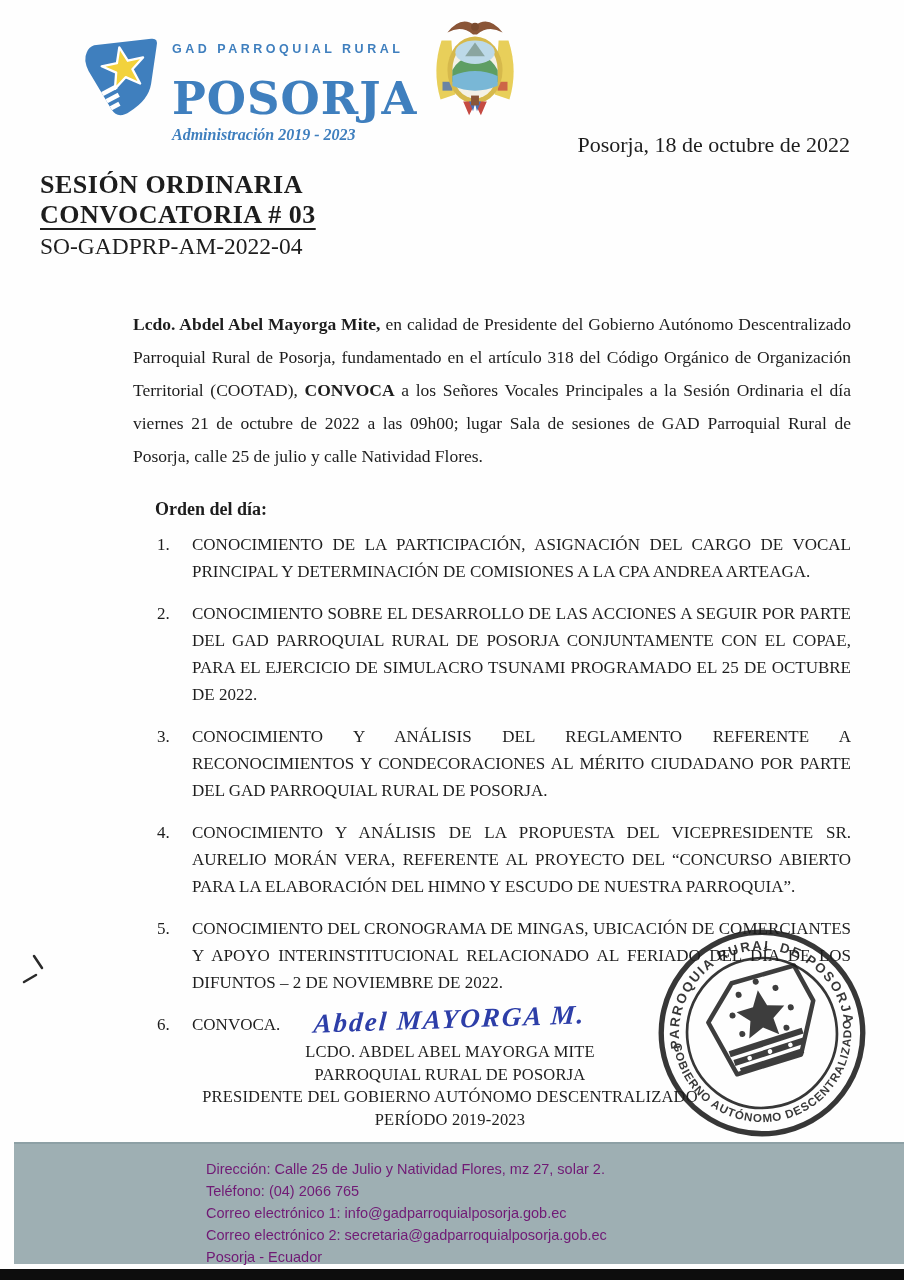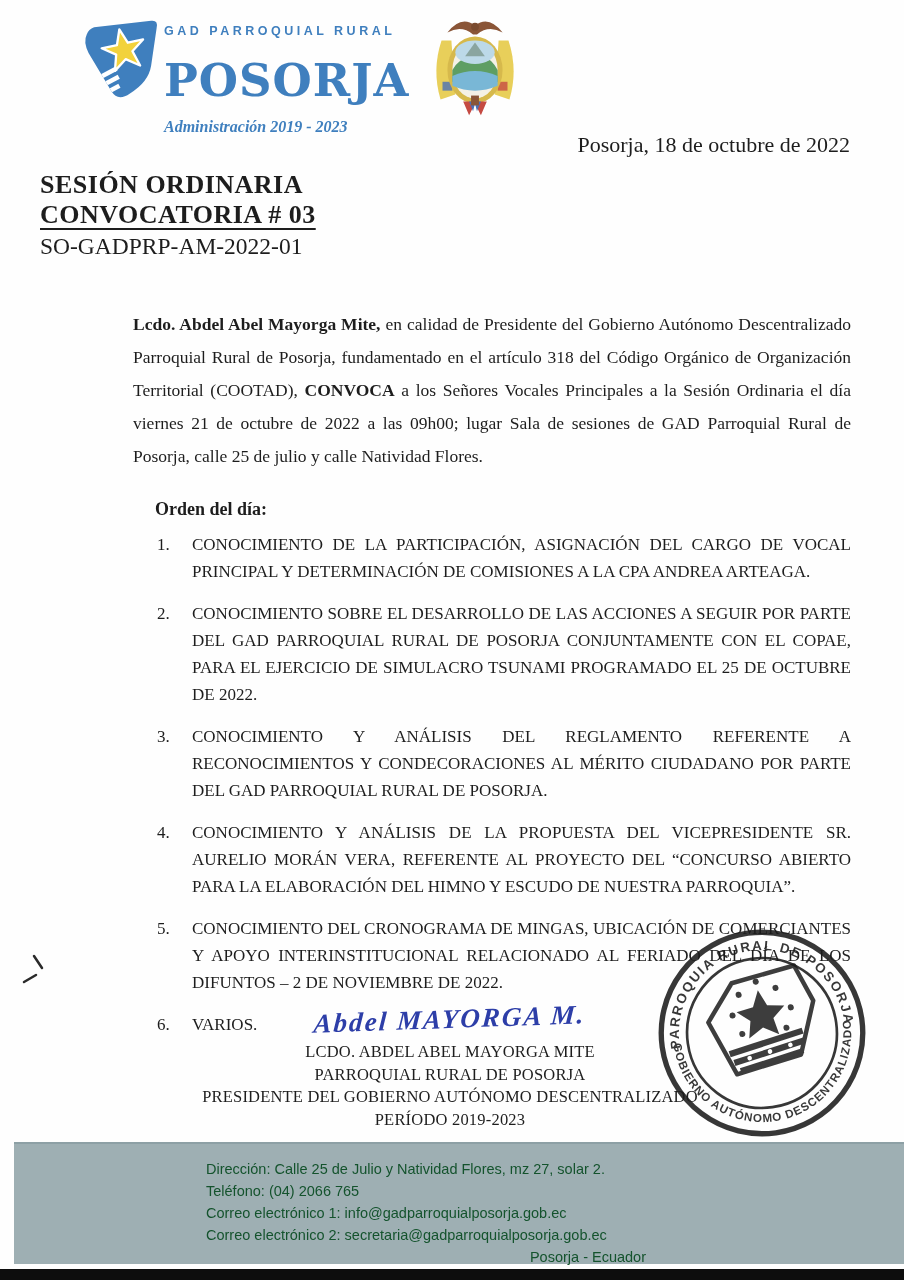--- a/index.html
+++ b/index.html
@@ -3,33 +3,33 @@
 <meta charset="utf-8">
 <style>
   * { margin:0; padding:0; box-sizing:border-box; }
   body { background:#ffffff; font-family:"Liberation Serif", serif; }
   #page {
     position:relative; width:904px; height:1280px; margin:0 auto;
     background:#fefefe; overflow:hidden; color:#1d1d1d;
   }
 
   
-  .header-logo { position:absolute; left:72px; top:16px; display:flex; }
+  .header-logo { position:absolute; left:72px; top:34px; display:flex; gap:8px; }
   .logo-text { padding-top:8px; }
   .logo-small {
     font-family:"Liberation Sans", sans-serif; font-weight:bold; font-size:12.5px;
     letter-spacing:3.5px; color:#3f7fbe;
   }
   .logo-big {
     font-family:"DejaVu Serif", serif; font-weight:bold; font-size:45px;
     letter-spacing:1px; color:#3f7fbe; line-height:1.1; margin-top:18px;
   }
   .logo-admin {
     font-family:"Liberation Serif", serif; font-style:italic; font-weight:bold;
-    font-size:16px; color:#3f7fbe; margin-top:12px;
+    font-size:16px; color:#3f7fbe; margin-top:2px;
   }
   .coat { position:absolute; left:412px; top:12px; }
 
   
   .date-line { position:absolute; top:132px; right:54px; font-size:22px;text-align:center; }
   .title-block { position:absolute; top:170px; left:40px; right:0; }
   .title-1 { font-size:26px; font-weight:bold; letter-spacing:0.5px; }
   .title-2 { font-size:26px; font-weight:bold; letter-spacing:0.5px;
              text-decoration:underline; text-underline-offset:5px; text-decoration-thickness:2px; }
   .title-3 { font-size:23.5px; margin-top:3px; }
@@ -67,23 +67,23 @@
   .stamp svg { transform:rotate(-8deg); }
 
   
   .footer-band {
     position:absolute; top:1142px; left:14px; right:0; height:122px;
     background:#9eafb3; border-top:2px solid #8da0a5;
   }
   .footer-text {
     position:absolute; left:192px; top:14px; width:440px;
     font-family:"Liberation Sans", sans-serif; font-size:14.5px;
-    color:#14532d; line-height:22px;
-  }
-  .footer-line.center { text-align:right; }
+    color:#701a75; line-height:22px;
+  }
+  .footer-line.center { text-align:left; }
   .black-bar { position:absolute; bottom:0; left:0; right:0; height:11px; background:#0d0d0d; }
 </style>
 </head>
 <body>
 
 <div id="page">
 
   <div class="header-logo">
     <span>
       <svg width="92" height="96" viewBox="0 0 100 100">
@@ -130,33 +130,33 @@
       <path d="M58,90 L62,100 L64,92 L66,100 L70,90 Z" fill="#4a6fb5"></path>
       <rect x="60" y="84" width="8" height="10" fill="#8a5537"></rect>
     </svg>
   </div>
 
   <div class="date-line">Posorja, 18 de octubre de 2022</div>
 
   <div class="title-block">
     <div class="title-1">SESIÓN ORDINARIA</div>
     <div class="title-2">CONVOCATORIA # 03</div>
-    <div class="title-3">SO-GADPRP-AM-2022-01</div>
+    <div class="title-3">SO-GADPRP-AM-2022-04</div>
   </div>
 
   <p class="intro-par"><b>Lcdo. Abdel Abel Mayorga Mite,</b><span> en calidad de Presidente del Gobierno Autónomo Descentralizado Parroquial Rural de Posorja, fundamentado en el artículo 318 del Código Orgánico de Organización Territorial (COOTAD), </span><b>CONVOCA</b><span> a los Señores Vocales Principales a la Sesión Ordinaria el día viernes 21 de octubre de 2022 a las 09h00; lugar Sala de sesiones de GAD Parroquial Rural de Posorja, calle 25 de julio y calle Natividad Flores.</span></p>
 
   <div class="orden-heading">Orden del día:</div>
   <ol class="agenda-list">
     <li class="agenda-item">CONOCIMIENTO DE LA PARTICIPACIÓN, ASIGNACIÓN DEL CARGO DE VOCAL PRINCIPAL Y DETERMINACIÓN DE COMISIONES A LA CPA ANDREA ARTEAGA.</li>
     <li class="agenda-item">CONOCIMIENTO SOBRE EL DESARROLLO DE LAS ACCIONES A SEGUIR POR PARTE DEL GAD PARROQUIAL RURAL DE POSORJA CONJUNTAMENTE CON EL COPAE, PARA EL EJERCICIO DE SIMULACRO TSUNAMI PROGRAMADO EL 25 DE OCTUBRE DE 2022.</li>
     <li class="agenda-item">CONOCIMIENTO Y ANÁLISIS DEL REGLAMENTO REFERENTE A RECONOCIMIENTOS Y CONDECORACIONES AL MÉRITO CIUDADANO POR PARTE DEL GAD PARROQUIAL RURAL DE POSORJA.</li>
     <li class="agenda-item">CONOCIMIENTO Y ANÁLISIS DE LA PROPUESTA DEL VICEPRESIDENTE SR. AURELIO MORÁN VERA, REFERENTE AL PROYECTO DEL “CONCURSO ABIERTO PARA LA ELABORACIÓN DEL HIMNO Y ESCUDO DE NUESTRA PARROQUIA”.</li>
     <li class="agenda-item">CONOCIMIENTO DEL CRONOGRAMA DE MINGAS, UBICACIÓN DE COMERCIANTES Y APOYO INTERINSTITUCIONAL RELACIONADO AL FERIADO DEL DÍA DE LOS DIFUNTOS – 2 DE NOVIEMBRE DE 2022.</li>
-    <li class="agenda-item">VARIOS.</li>
+    <li class="agenda-item">CONVOCA.</li>
   </ol>
 
   <div class="pen-mark">
     <svg width="44" height="54" viewBox="0 0 44 54">
       <path d="M20,14 L28,26" stroke="#2a2a2a" stroke-width="2.5" stroke-linecap="round"></path>
       <path d="M10,40 L22,33" stroke="#2a2a2a" stroke-width="2.5" stroke-linecap="round"></path>
     </svg>
   </div>
 
   <div class="sig-block">

